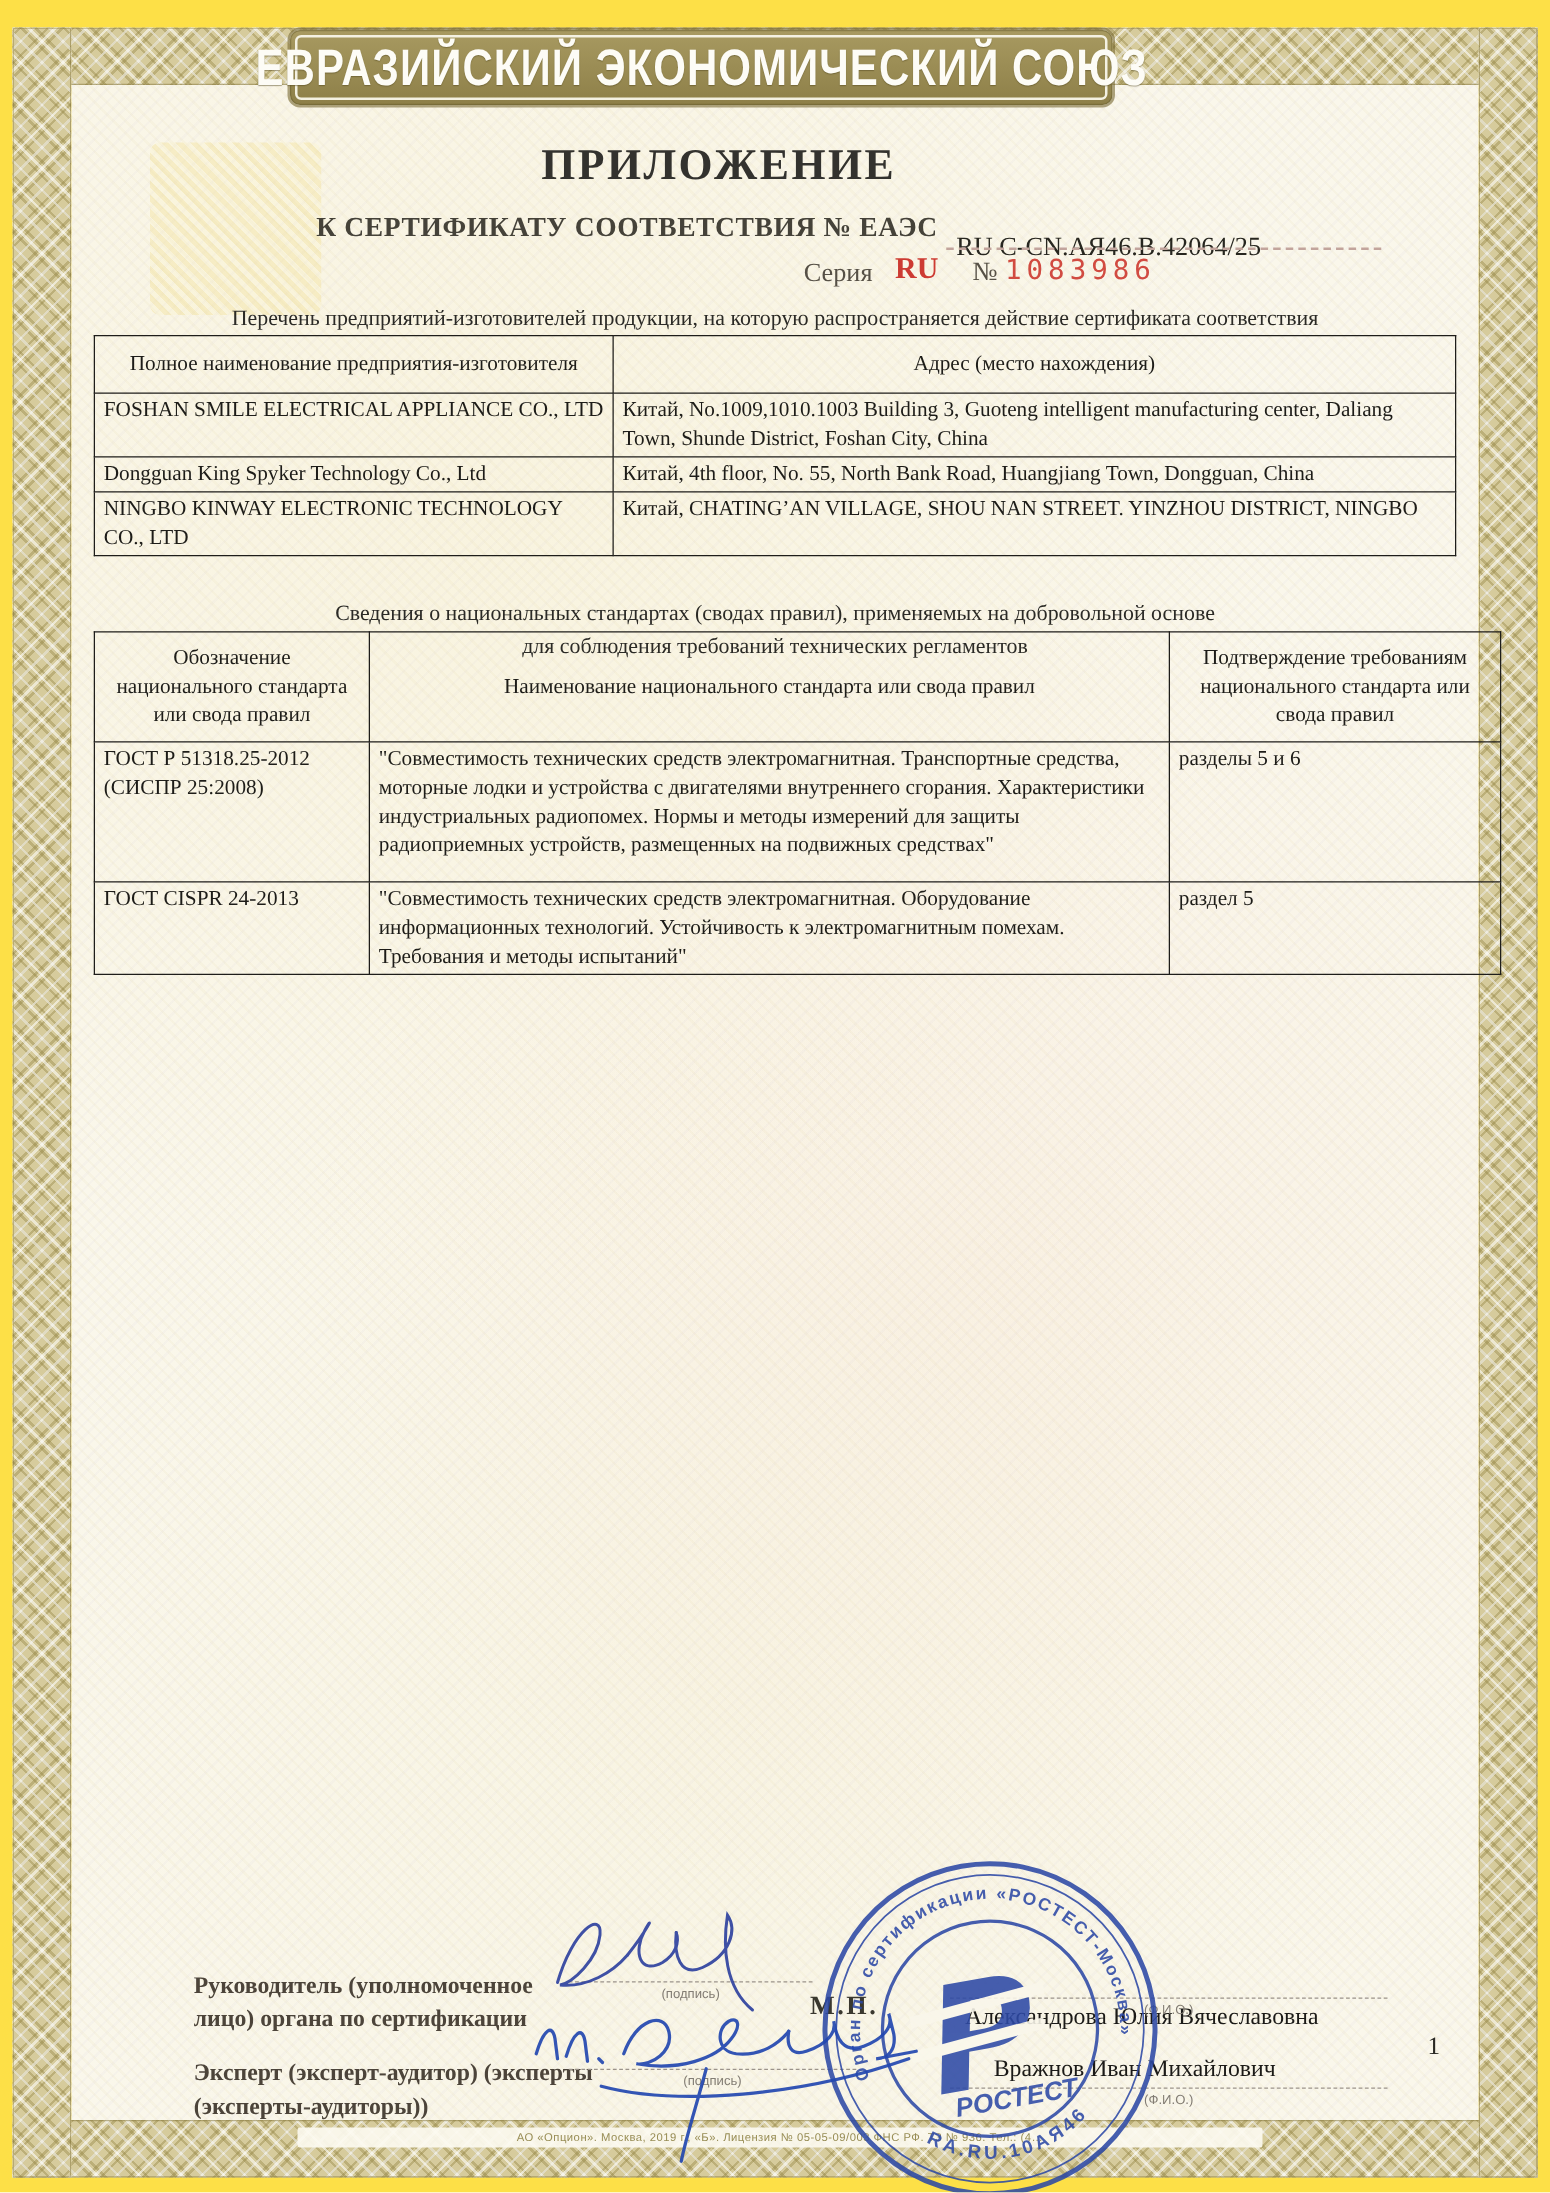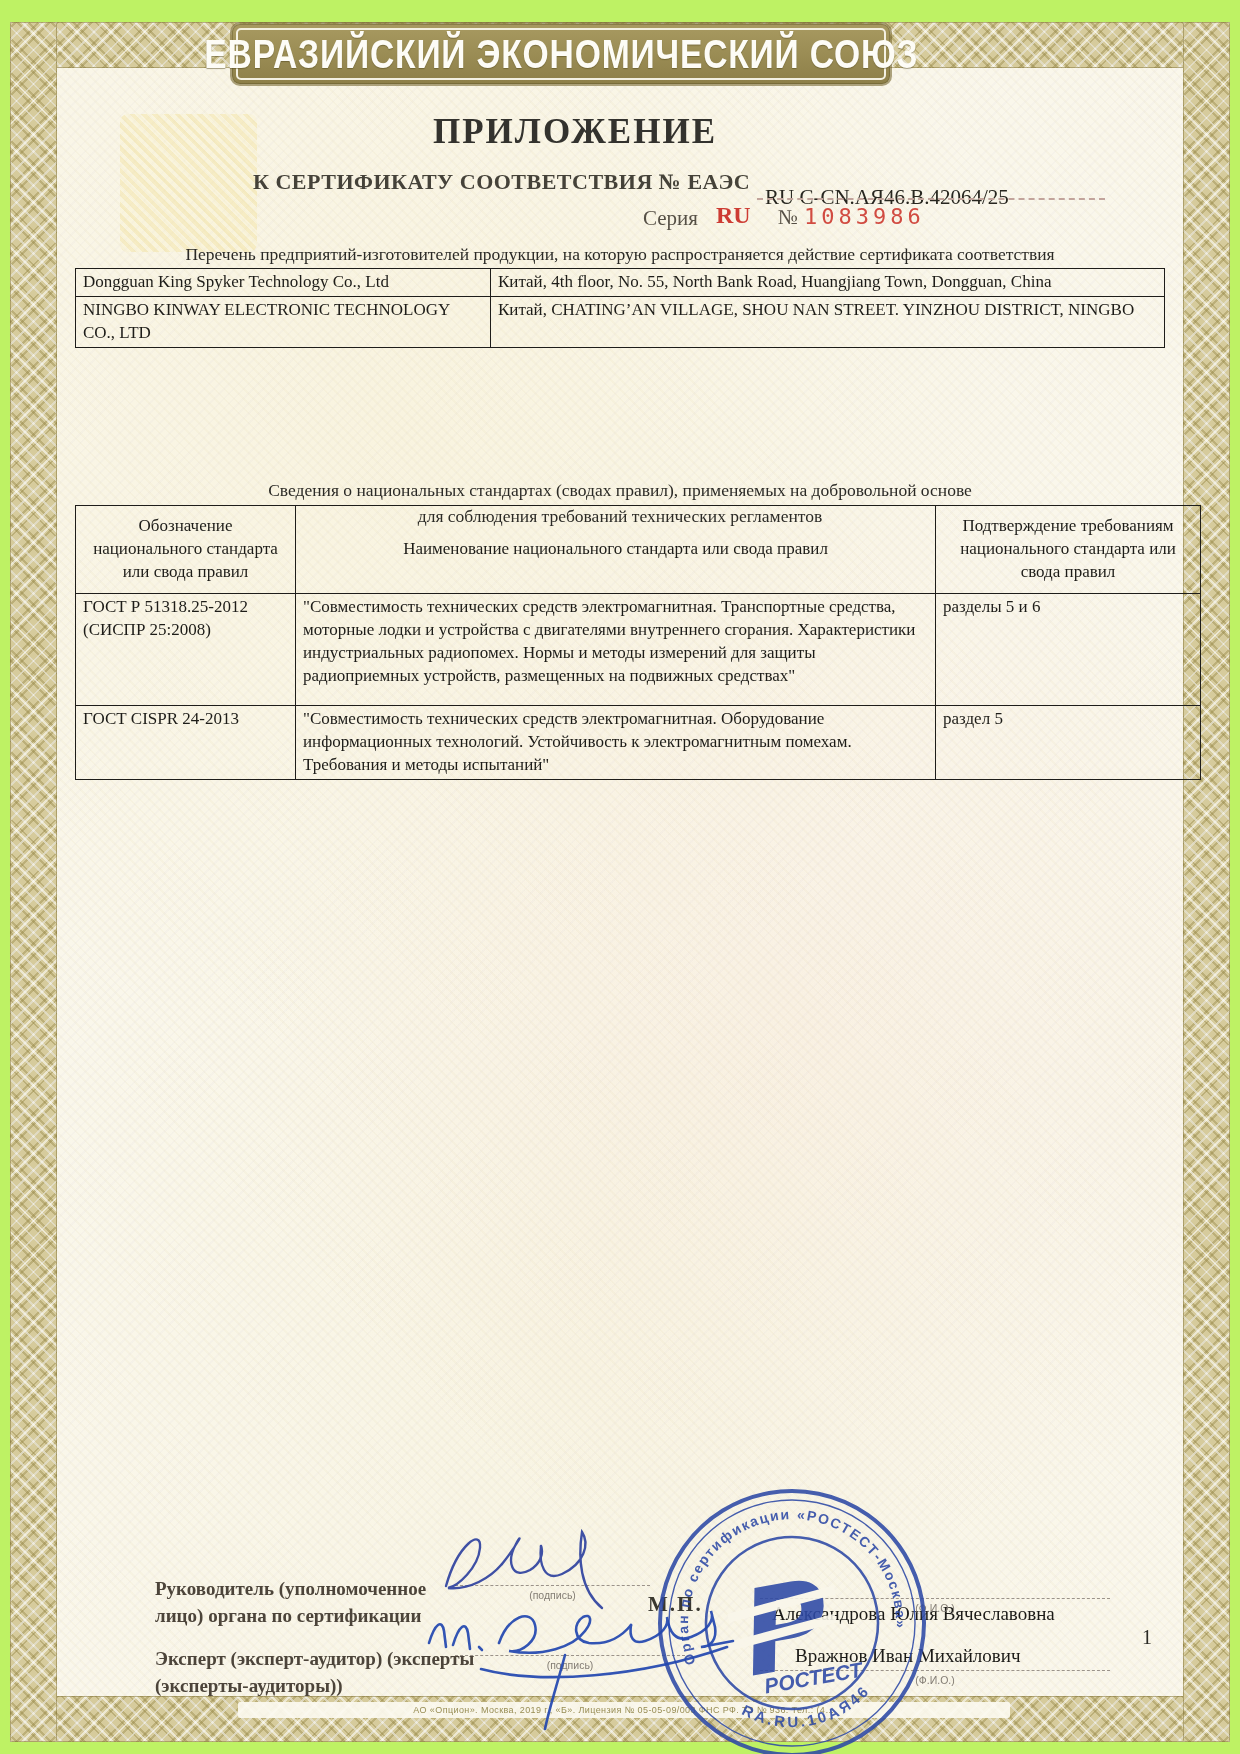--- a/index.html
+++ b/index.html
@@ -1,16 +1,16 @@
 <!DOCTYPE html>
 <html><head>
 <meta charset="utf-8">
 <style>
   html,body{margin:0;padding:0;background:#ffffff;}
-  .page{position:relative;width:1240px;height:1754px;background:#bef264;overflow:hidden;
+  .page{position:relative;width:1240px;height:1754px;background:#fde047;overflow:hidden;
         font-family:"Liberation Serif", serif;}
   
   .band{position:absolute;background-color:#d6cb9c;
     background-image:
       repeating-linear-gradient(45deg, rgba(255,255,255,0.55) 0 2px, transparent 2px 12px),
       repeating-linear-gradient(-45deg, rgba(255,255,255,0.55) 0 2px, transparent 2px 12px),
       repeating-linear-gradient(45deg, rgba(148,133,68,0.40) 4px 6px, transparent 6px 12px),
       repeating-linear-gradient(-45deg, rgba(148,133,68,0.40) 4px 6px, transparent 6px 12px);
     box-shadow:inset 0 0 0 1px rgba(130,115,55,0.5);}
   .band-top{left:10px;top:22px;width:1220px;height:46px;}
@@ -96,20 +96,28 @@
   <div class="blank-num">1083986</div>
 
   <div class="intro">Перечень предприятий-изготовителей продукции, на которую распространяется действие сертификата соответствия</div>
 
   <table class="tbl-manufacturers">
     <colgroup>
         <col style="width:415px">
         <col>
       </colgroup>
     <tbody>
+        <tr style="height:46px;">
+      <th>Полное наименование предприятия-изготовителя</th>
+      <th>Адрес (место нахождения)</th>
+    </tr>
+    <tr style="height:50px;">
+      <td>FOSHAN SMILE ELECTRICAL APPLIANCE CO., LTD</td>
+      <td>Китай, No.1009,1010.1003 Building 3, Guoteng intelligent manufacturing center, Daliang Town, Shunde District, Foshan City, China</td>
+    </tr>
     <tr style="height:26px;">
       <td>Dongguan King Spyker Technology Co., Ltd</td>
       <td>Китай, 4th floor, No. 55, North Bank Road, Huangjiang Town, Dongguan, China</td>
     </tr>
     <tr style="height:50px;">
       <td>NINGBO KINWAY ELECTRONIC TECHNOLOGY CO., LTD</td>
       <td>Китай, CHATING’AN VILLAGE, SHOU NAN STREET. YINZHOU DISTRICT, NINGBO</td>
     </tr>
   </tbody>
     </table>

